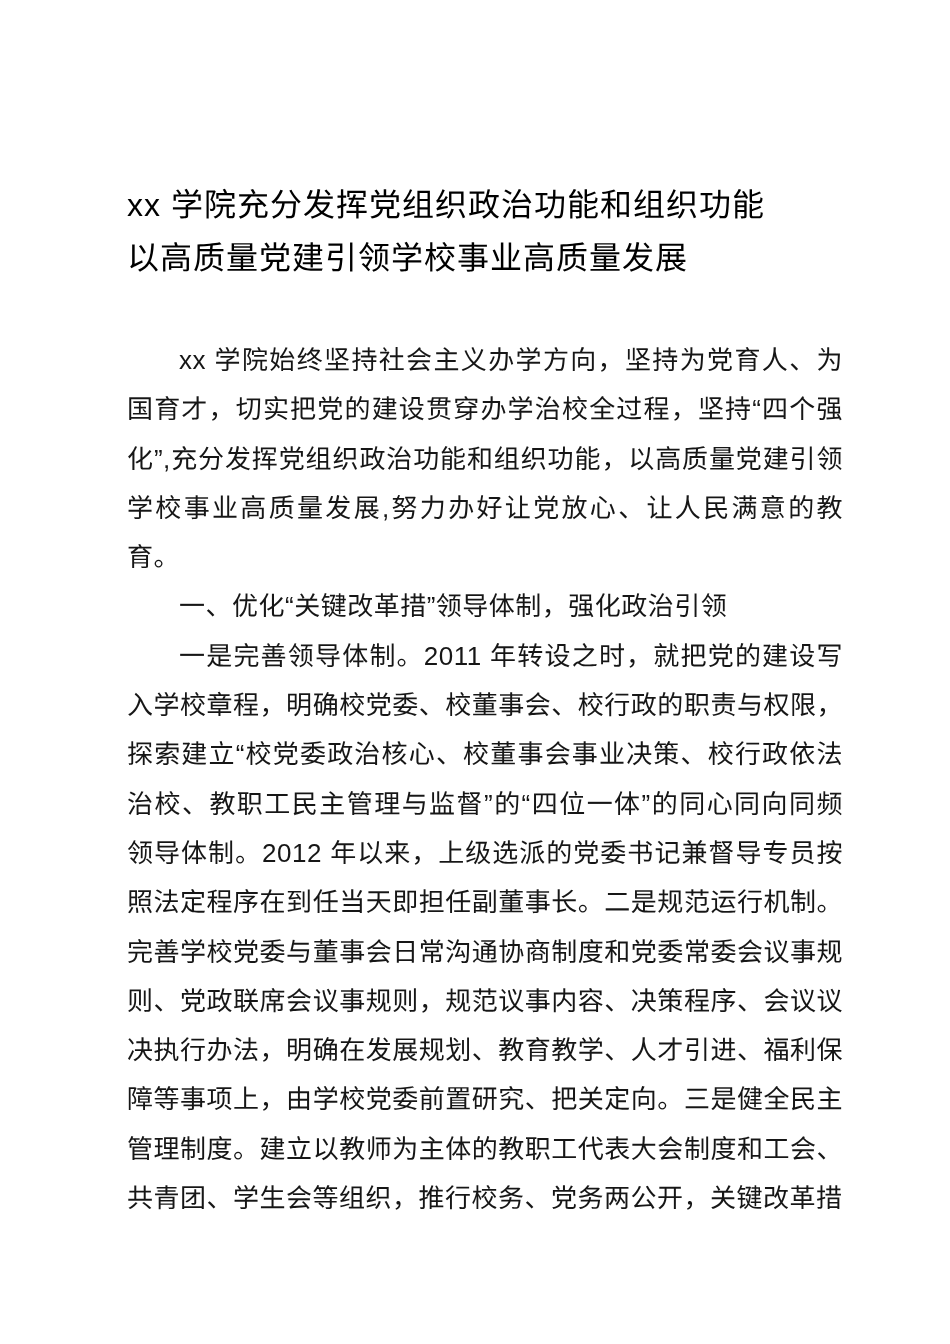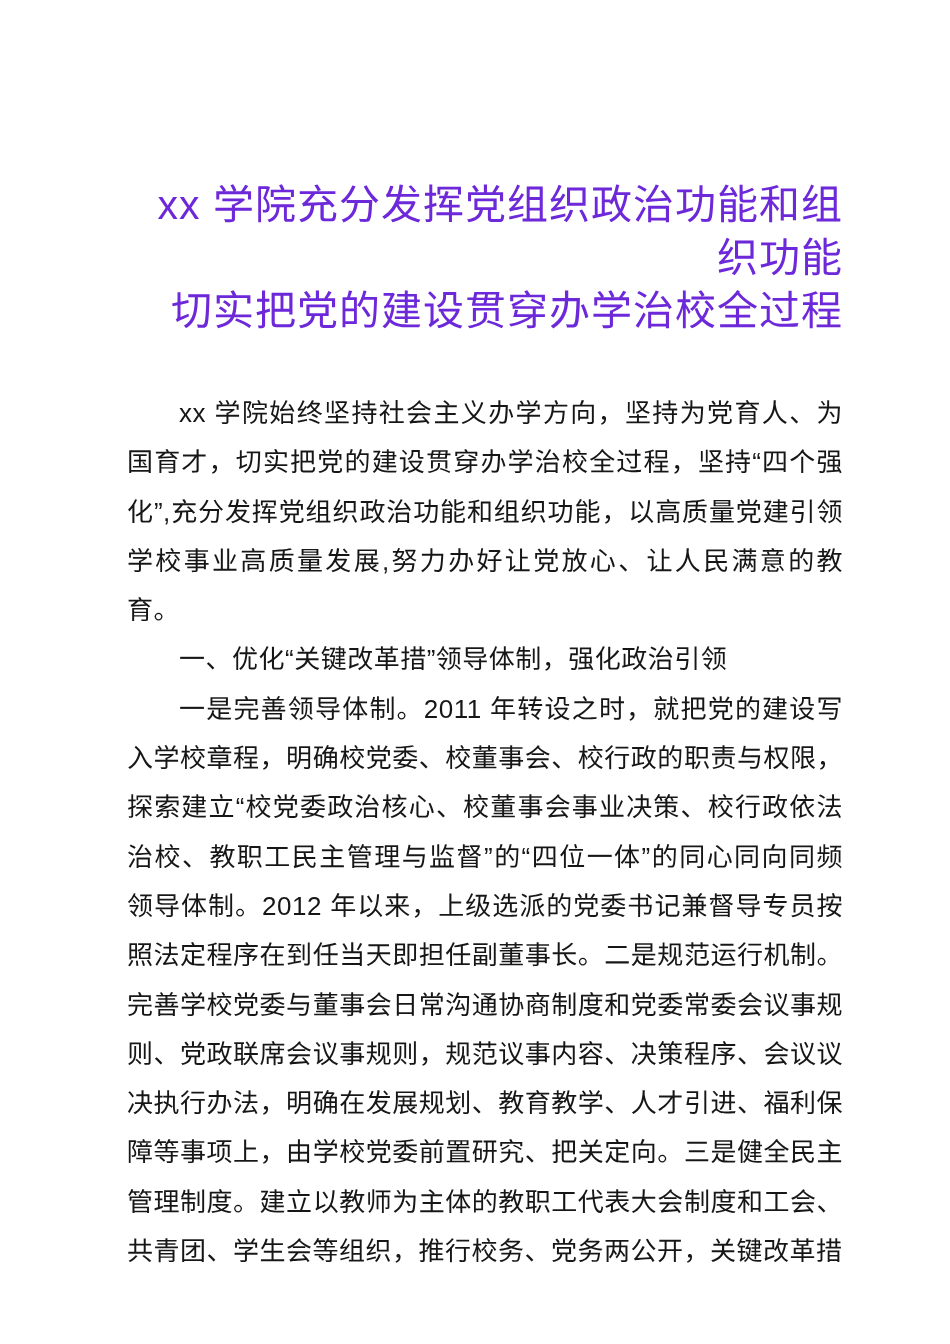--- a/index.html
+++ b/index.html
@@ -14,25 +14,25 @@
     background: #ffffff;
     overflow: hidden;
   }
   .content {
     position: absolute;
     left: 127px;
     width: 716px;
     top: 179px;
   }
   .doc-title {
-    text-align: right;
-    font-size: 41px;
+    text-align: left;
+    font-size: 32px;
     line-height: 53px;
     font-weight: 500;
-    color: #6d28d9;
+    color: #000000;
     letter-spacing: 1px;
   }
   .doc-body {
     margin-top: 51px;
     font-size: 26px;
     line-height: 49.3px;
     color: #161616;
     text-align: justify;
     letter-spacing: 0.5px;
   }
@@ -46,21 +46,21 @@
   }
 </style>
 </head>
 <body>
 
 <div class="page">
   <div class="content">
 
     <div class="doc-title">
       <div>xx 学院充分发挥党组织政治功能和组织功能</div>
-      <div>切实把党的建设贯穿办学治校全过程</div>
+      <div>以高质量党建引领学校事业高质量发展</div>
     </div>
 
     <div class="doc-body">
       <p>xx 学院始终坚持社会主义办学方向，坚持为党育人、为国育才，切实把党的建设贯穿办学治校全过程，坚持“四个强化”,充分发挥党组织政治功能和组织功能，以高质量党建引领学校事业高质量发展,努力办好让党放心、让人民满意的教育。</p>
       <p class="heading">一、优化“关键改革措”领导体制，强化政治引领</p>
       <p>一是完善领导体制。2011 年转设之时，就把党的建设写入学校章程，明确校党委、校董事会、校行政的职责与权限，探索建立“校党委政治核心、校董事会事业决策、校行政依法治校、教职工民主管理与监督”的“四位一体”的同心同向同频领导体制。2012 年以来，上级选派的党委书记兼督导专员按照法定程序在到任当天即担任副董事长。二是规范运行机制。完善学校党委与董事会日常沟通协商制度和党委常委会议事规则、党政联席会议事规则，规范议事内容、决策程序、会议议决执行办法，明确在发展规划、教育教学、人才引进、福利保障等事项上，由学校党委前置研究、把关定向。三是健全民主管理制度。建立以教师为主体的教职工代表大会制度和工会、共青团、学生会等组织，推行校务、党务两公开，关键改革措</p>
     </div>
 
   </div>
 </div>

